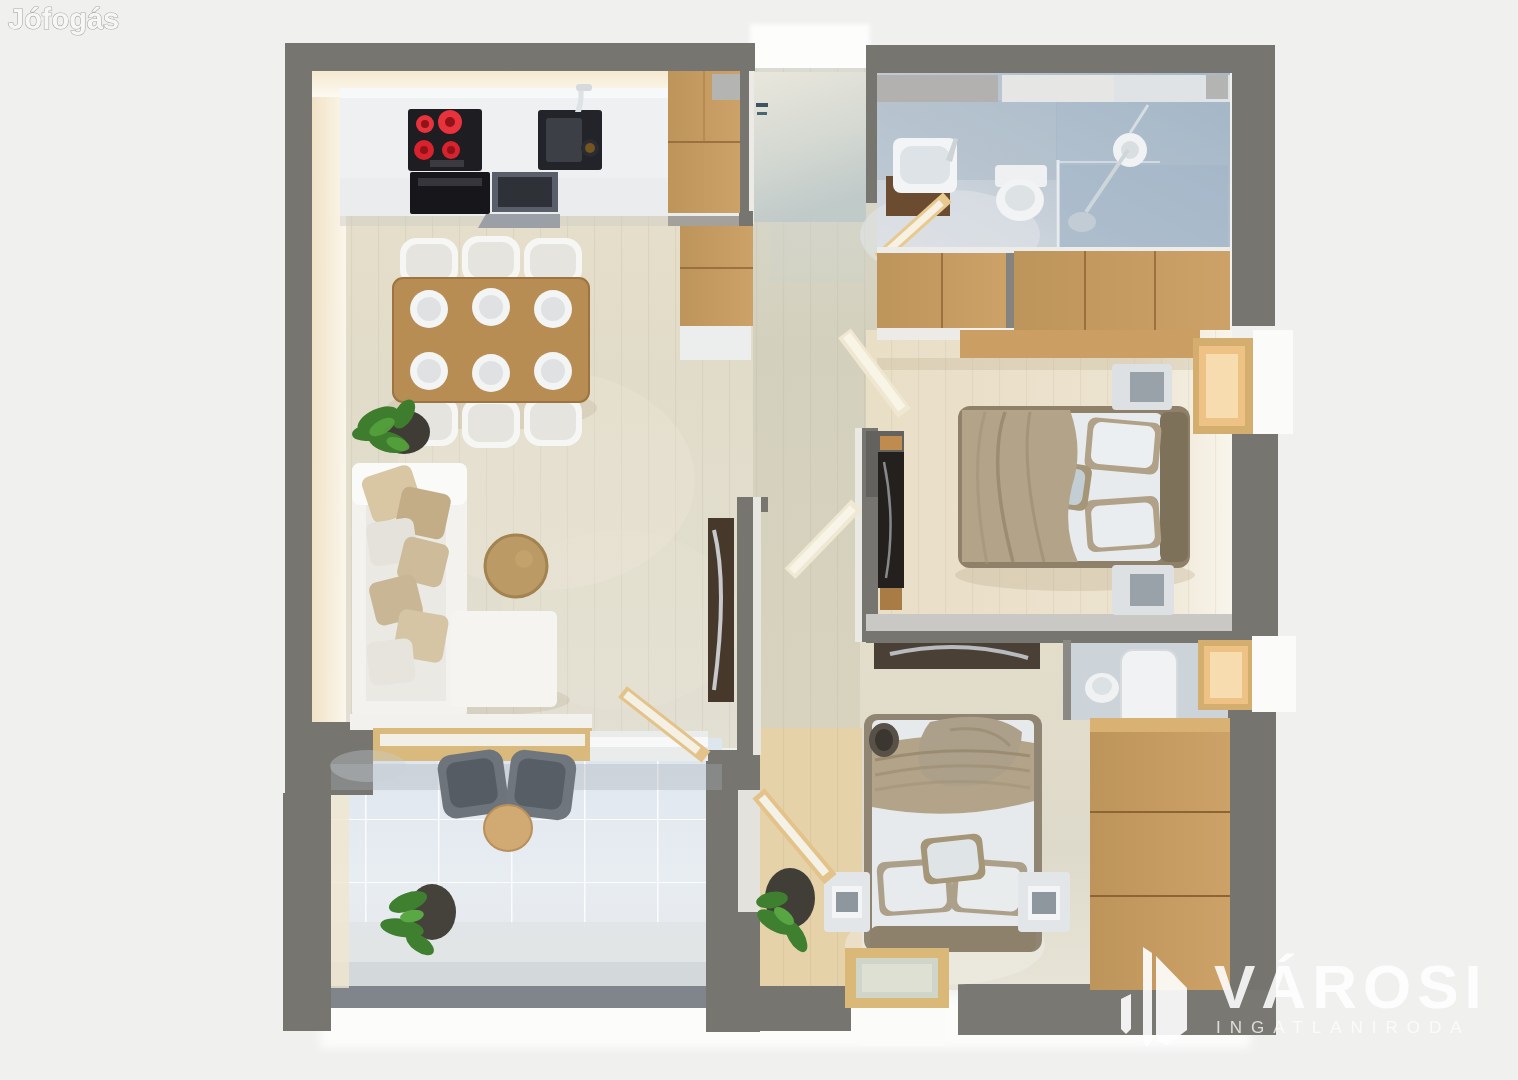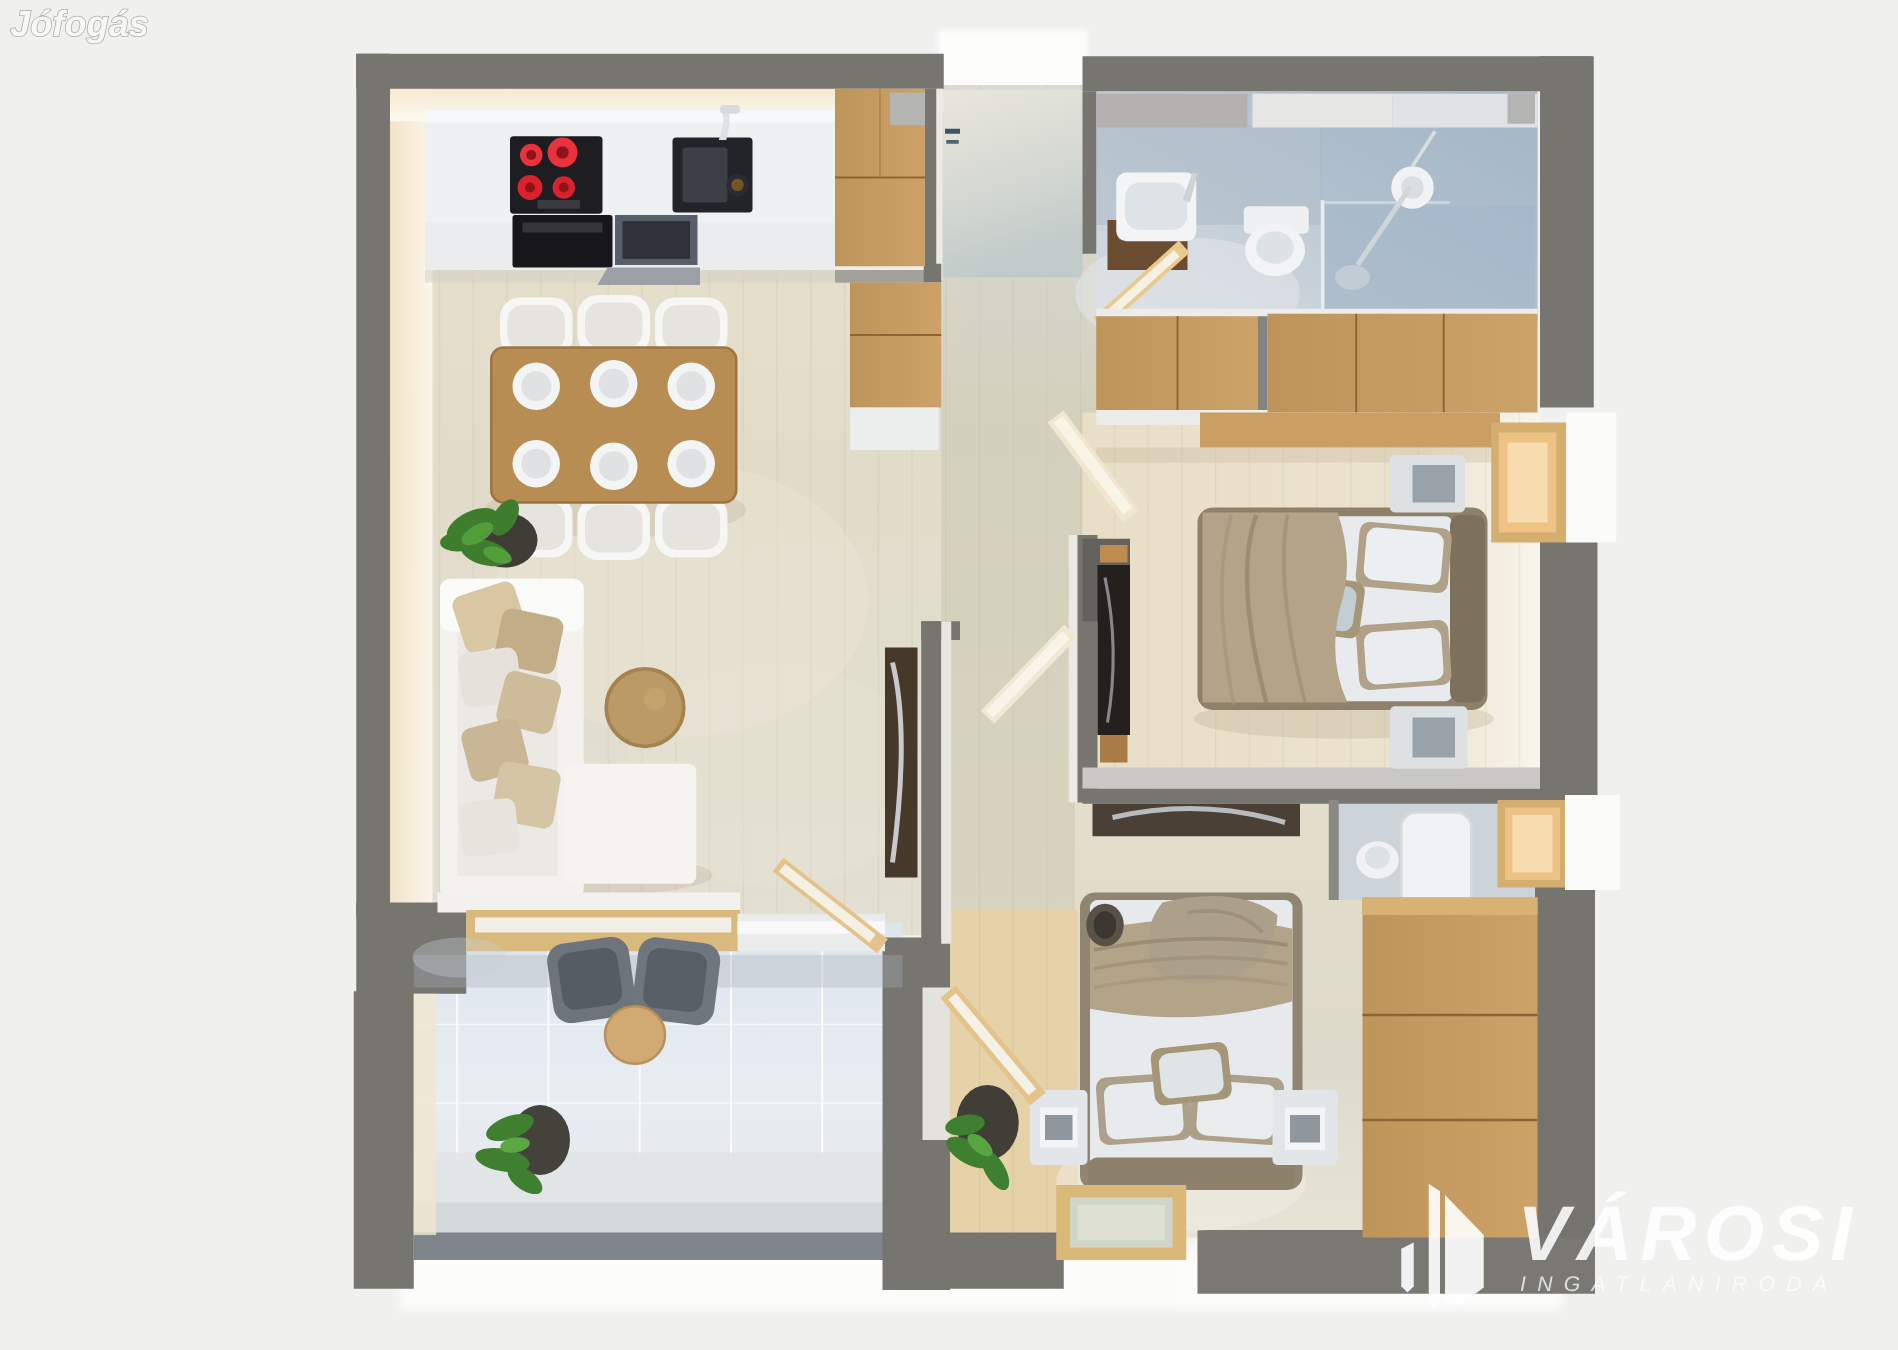--- a/index.html
+++ b/index.html
@@ -1,16 +1,16 @@
 <!DOCTYPE html>
 <html><head>
 <meta charset="utf-8">
 <style>
 html,body{margin:0;padding:0;background:#f0f0ef;}
-#c{position:relative;width:1518px;height:1080px;overflow:hidden;font-family:"Liberation Sans",sans-serif;font-style:italic;}
+#c{position:relative;width:1518px;height:1080px;overflow:hidden;font-family:"Liberation Sans",sans-serif;}
 </style>
 </head>
 <body>
 <div id="c">
 <svg width="1518" height="1080" viewBox="0 0 1518 1080" xmlns="http://www.w3.org/2000/svg">
 <defs>
 <linearGradient id="lwall" x1="0" y1="0" x2="1" y2="0">
   <stop offset="0" stop-color="#f3e3c6"></stop>
           <stop offset="1" stop-color="#fdf9ef"></stop>
 </linearGradient>

